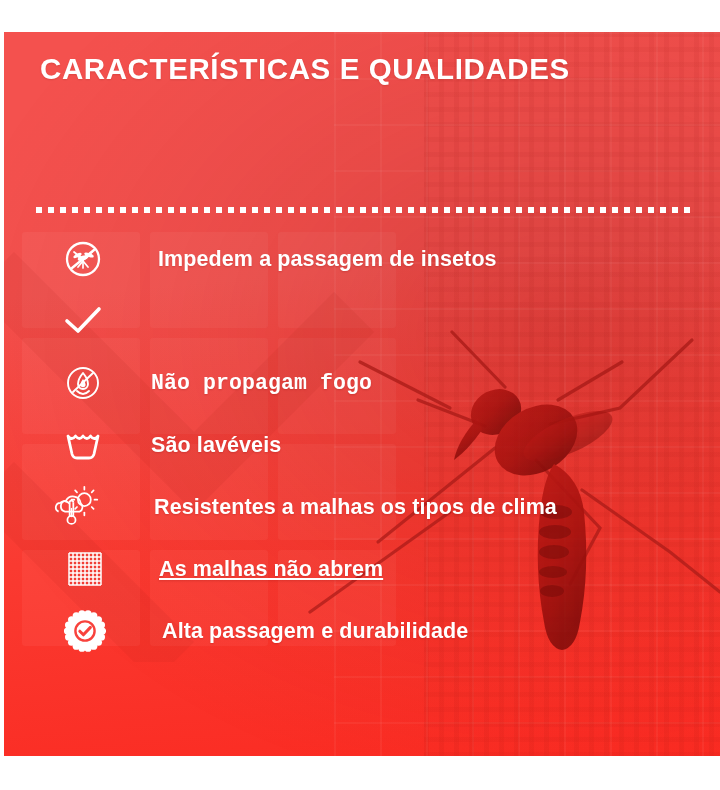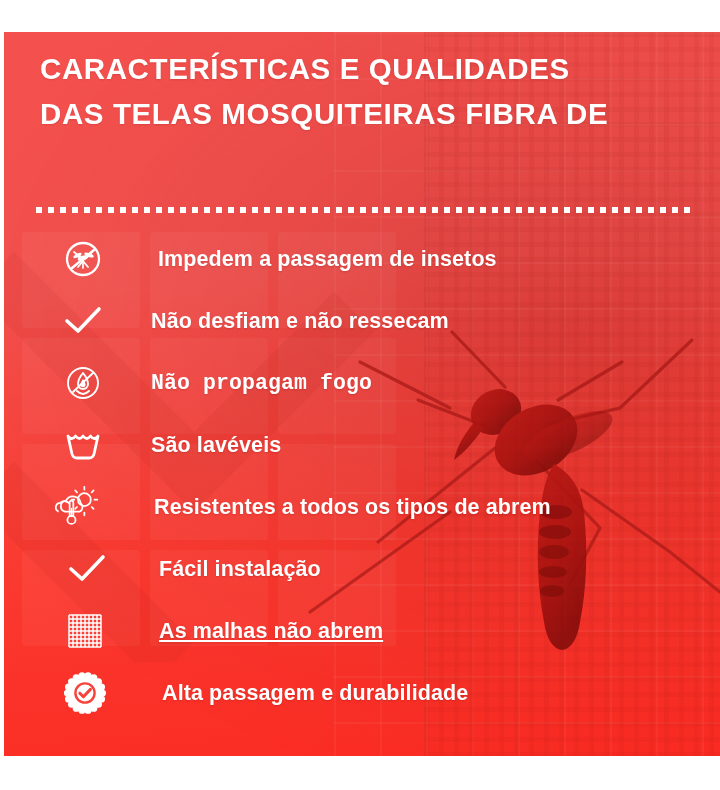--- a/index.html
+++ b/index.html
@@ -194,21 +194,20 @@
         <ellipse cx="254" cy="340" rx="15" ry="7"></ellipse>
         <ellipse cx="253" cy="360" rx="14" ry="6"></ellipse>
         <ellipse cx="252" cy="379" rx="12" ry="6"></ellipse>
       </g>
     </svg>
 
     <div class="vignette"></div>
 
     <div id="heading">
       <div>CARACTERÍSTICAS E QUALIDADES</div>
-      <div>DAS TELAS MOSQUITEIRAS FIBRA DE</div>
     </div>
 
     <div id="divider"></div>
 
     <div id="features">
         <div class="feature">
           <span class="f-icon" style="left: 56px;">
             <svg width="40" height="40" viewBox="0 0 40 40">
       <circle cx="20" cy="20" r="16" fill="none" stroke="#fff" stroke-width="2.3"></circle>
       <g stroke="#fff" stroke-width="1.7" fill="none" stroke-linecap="round">
@@ -227,21 +226,20 @@
     </svg>
           </span>
           <span class="f-label" style="margin-left: 112px;">Impedem a passagem de insetos</span>
         </div>
         <div class="feature">
           <span class="f-icon" style="left: 56px;">
             <svg width="40" height="32" viewBox="0 0 40 32">
       <path d="M4 16 L15 26 L36 4" fill="none" stroke="#fff" stroke-width="3.6" stroke-linecap="round" stroke-linejoin="round"></path>
     </svg>
           </span>
-          <span class="f-label" style="margin-left: 105px;">Não desfiam e não ressecam</span>
         </div>
         <div class="feature">
           <span class="f-icon" style="left: 56px;">
             <svg width="40" height="40" viewBox="0 0 40 40">
       <circle cx="20" cy="20" r="15" fill="none" stroke="#fff" stroke-width="1.9"></circle>
       <path d="M20 10 q5 6 5 11 a5 5 0 0 1 -10 0 q0 -5 5 -11 Z" fill="none" stroke="#fff" stroke-width="1.9" stroke-linejoin="round"></path>
       <path d="M20 16 q2.6 3.4 2.6 5.6 a2.6 2.6 0 0 1 -5.2 0 q0 -2.2 2.6 -5.6 Z" fill="#fff"></path>
       <path d="M14 28 q3 3 6 3 q3 0 6 -3" fill="none" stroke="#fff" stroke-width="1.9" stroke-linecap="round"></path>
       <path d="M10 29 L30 10" stroke="#fff" stroke-width="1.9" stroke-linecap="round"></path>
     </svg>
@@ -275,29 +273,21 @@
       <path d="M5 28 a5 5 0 0 1 2 -9.6 a7 7 0 0 1 10 1" fill="none" stroke="#fff" stroke-width="1.9" stroke-linejoin="round"></path>
       <g fill="none" stroke="#fff" stroke-width="1.9">
         <path d="M17 18 L17 33"></path>
         <path d="M21 18 L21 33"></path>
         <path d="M17 18 a2 2 0 0 1 4 0"></path>
         <circle cx="19" cy="37" r="4.4"></circle>
         <path d="M19 24 L19 34" stroke-width="1.6"></path>
       </g>
     </svg>
           </span>
-          <span class="f-label" style="margin-left: 108px;">Resistentes a todos os tipos de abrem</span>
-        </div>
-        <div class="feature">
-          <span class="f-icon" style="left: 60px;">
-            <svg width="40" height="32" viewBox="0 0 40 32">
-      <path d="M4 16 L15 26 L36 4" fill="none" stroke="#fff" stroke-width="3.6" stroke-linecap="round" stroke-linejoin="round"></path>
-    </svg>
-          </span>
-          <span class="f-label" style="margin-left: 113px;">Fácil instalação</span>
+          <span class="f-label" style="margin-left: 108px;">Resistentes a malhas os tipos de clima</span>
         </div>
         <div class="feature">
           <span class="f-icon" style="left: 58px;">
             <svg width="40" height="40" viewBox="0 0 40 40">
       <g stroke="#fff" stroke-width="1.5">
         <path d="M4 4 L4 36"></path>
                 <path d="M8 4 L8 36"></path>
                 <path d="M12 4 L12 36"></path>
                 <path d="M16 4 L16 36"></path>
                 <path d="M20 4 L20 36"></path>

